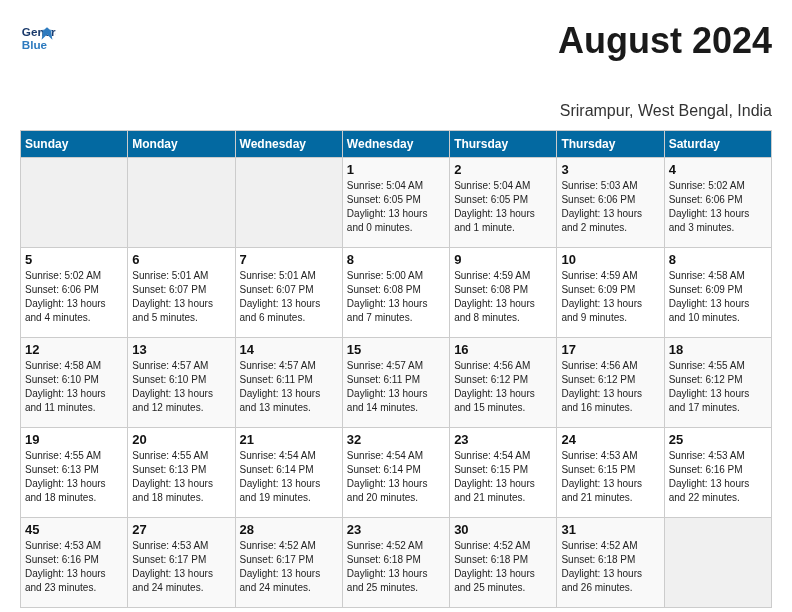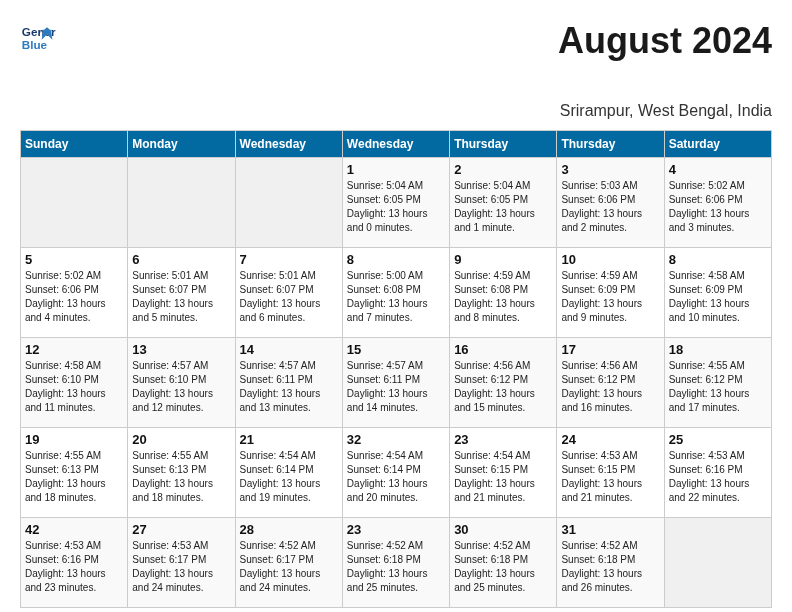--- a/index.html
+++ b/index.html
@@ -291,21 +291,21 @@
         <td>
           <div class="day-number">25</div>
           <div class="day-info" style="white-space: pre-line;">Sunrise: 4:53 AM
 Sunset: 6:16 PM
 Daylight: 13 hours
 and 22 minutes.</div>
         </td>
       </tr>
       <tr>
         <td>
-          <div class="day-number">42</div>
+          <div class="day-number">45</div>
           <div class="day-info" style="white-space: pre-line;">Sunrise: 4:53 AM
 Sunset: 6:16 PM
 Daylight: 13 hours
 and 23 minutes.</div>
         </td>
         <td>
           <div class="day-number">27</div>
           <div class="day-info" style="white-space: pre-line;">Sunrise: 4:53 AM
 Sunset: 6:17 PM
 Daylight: 13 hours

